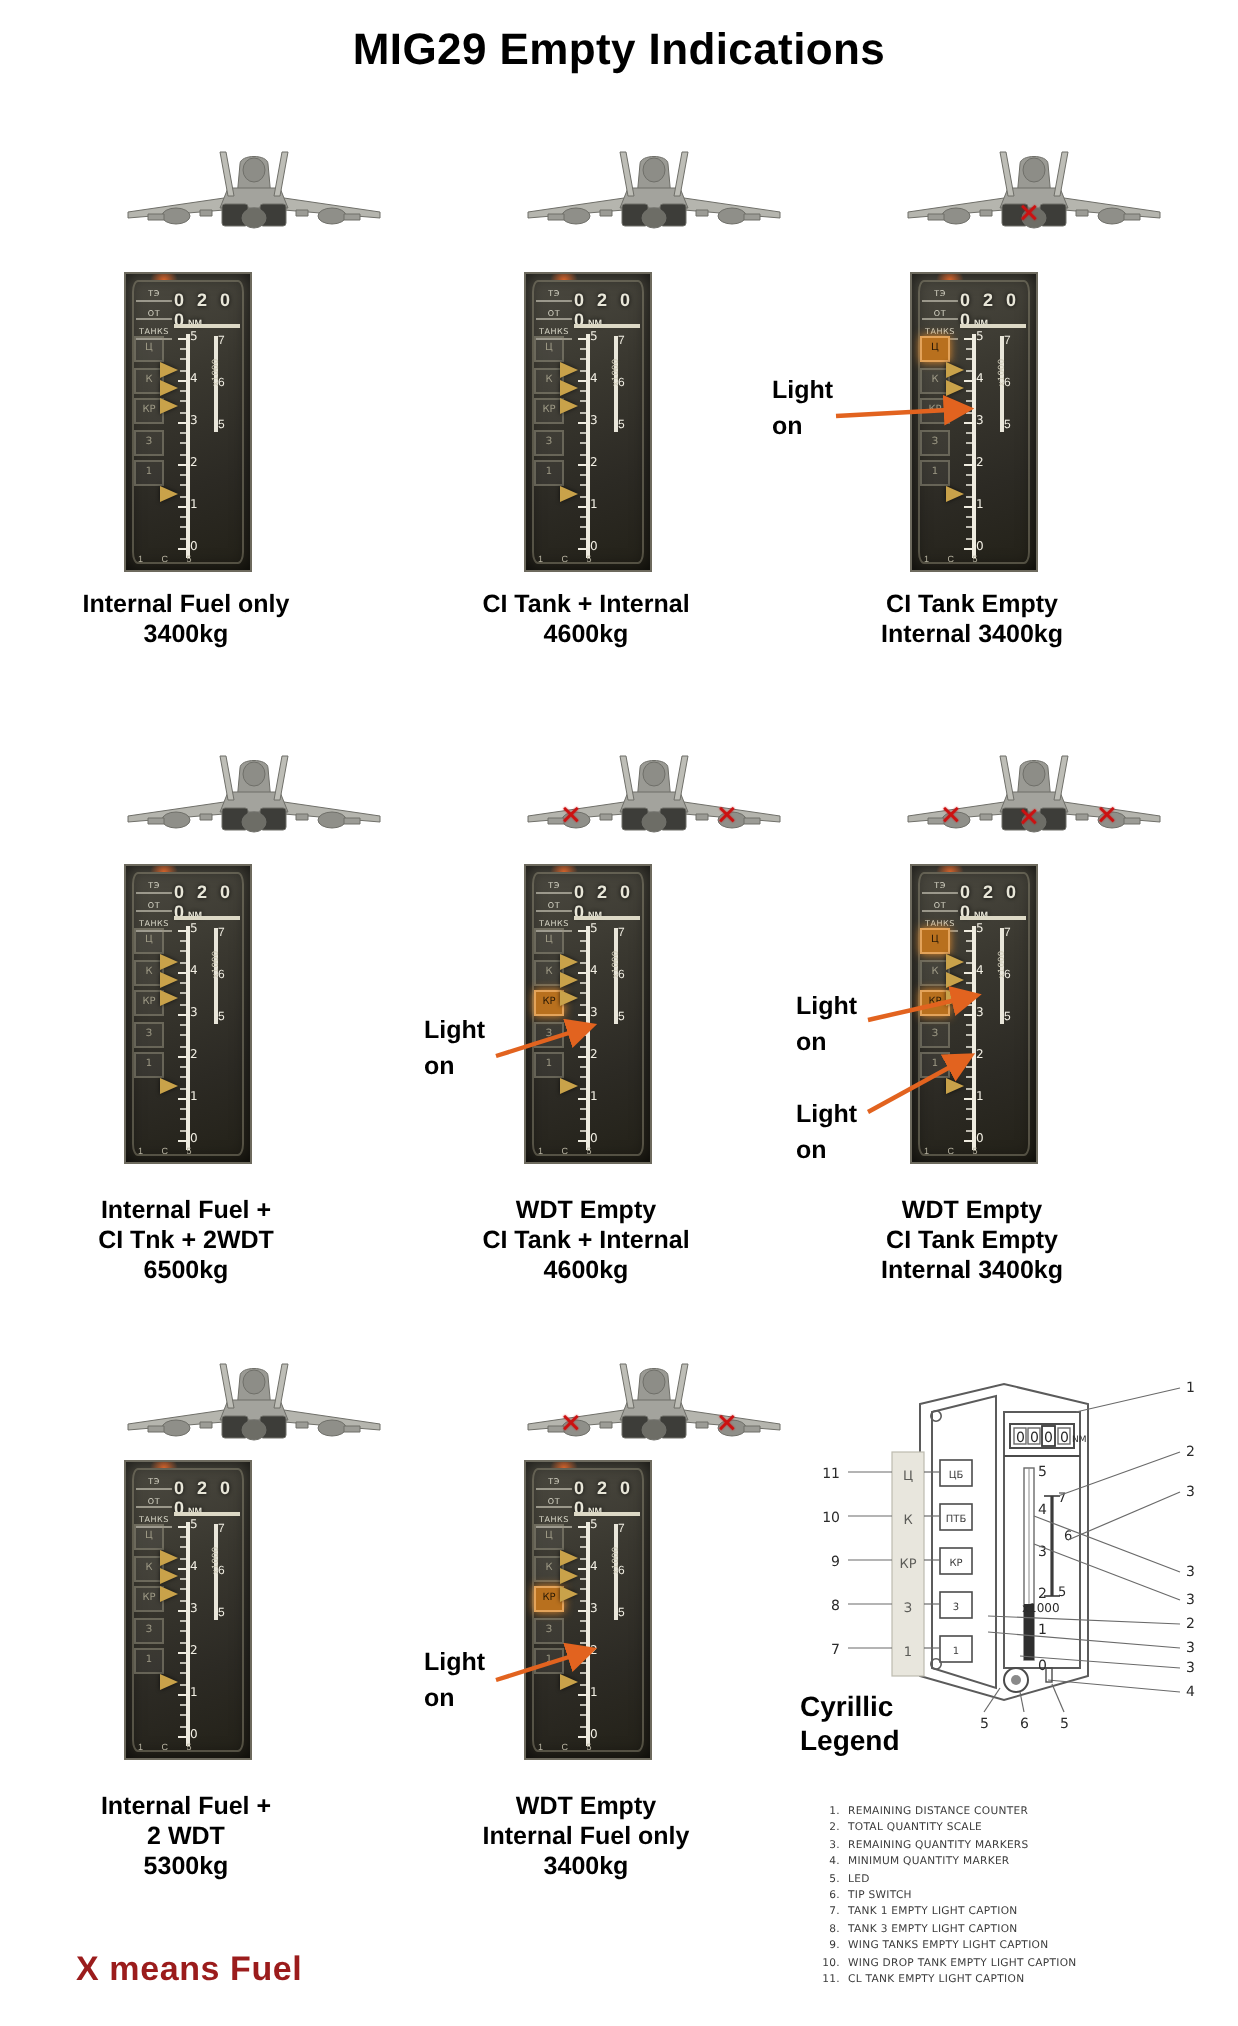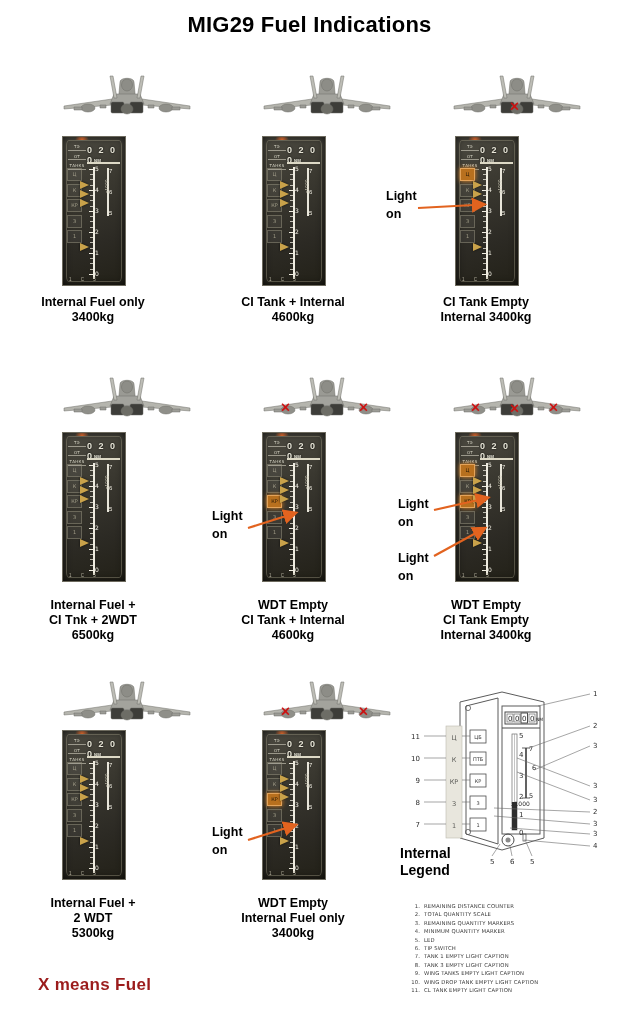--- a/index.html
+++ b/index.html
@@ -123,21 +123,21 @@
   #legendlist .n{display:inline-block;width:12px;text-align:right;margin-right:4px;}
   
   #footer{
     position:absolute;left:38px;top:975px;
     font-size:17px;font-weight:bold;color:#9b1c1c;letter-spacing:.3px;
   }
 </style>
 </head>
 <body>
 
-<div id="title">MIG29 Fuel Indications</div>
+<div id="title">MIG29 Empty Indications</div>
 
 <div id="cells-root">
     <div class="plane" style="left:62px;top:72px">
   <svg width="130" height="52" viewBox="0 0 130 52">
     <g fill="#a9a9a3" stroke="#6f6f69" stroke-width=".5">
 
       <path d="M2,34 L50,27 L80,27 L128,34 L128,37 L80,33 L50,33 L2,37 Z" fill="#b5b5ae"></path>
 
       <path d="M58,10 C58,5 72,5 72,10 L74,32 L56,32 Z" fill="#9a9a94"></path>
 
@@ -1077,21 +1077,21 @@
       <line x1="94" y1="168" x2="102" y2="156" stroke="#6a6a6a" stroke-width=".6"></line>
       <line x1="114" y1="168" x2="112" y2="158" stroke="#6a6a6a" stroke-width=".6"></line>
       <line x1="134" y1="168" x2="128" y2="154" stroke="#6a6a6a" stroke-width=".6"></line>
     </g>
 
     <circle cx="70" cy="20" r="2.6" fill="none" stroke="#5b5b5b" stroke-width=".8"></circle>
     <circle cx="70" cy="144" r="2.6" fill="none" stroke="#5b5b5b" stroke-width=".8"></circle>
   </svg>
 </div>
 
-<div id="cyrillic">Internal
+<div id="cyrillic">Cyrillic
 Legend</div>
 
 <div id="legendlist">
     <div class="li">
        <span class="n">1.</span><span>REMAINING DISTANCE COUNTER</span>
      </div>
     <div class="li">
        <span class="n">2.</span><span>TOTAL QUANTITY SCALE</span>
      </div>
     <div class="li">

